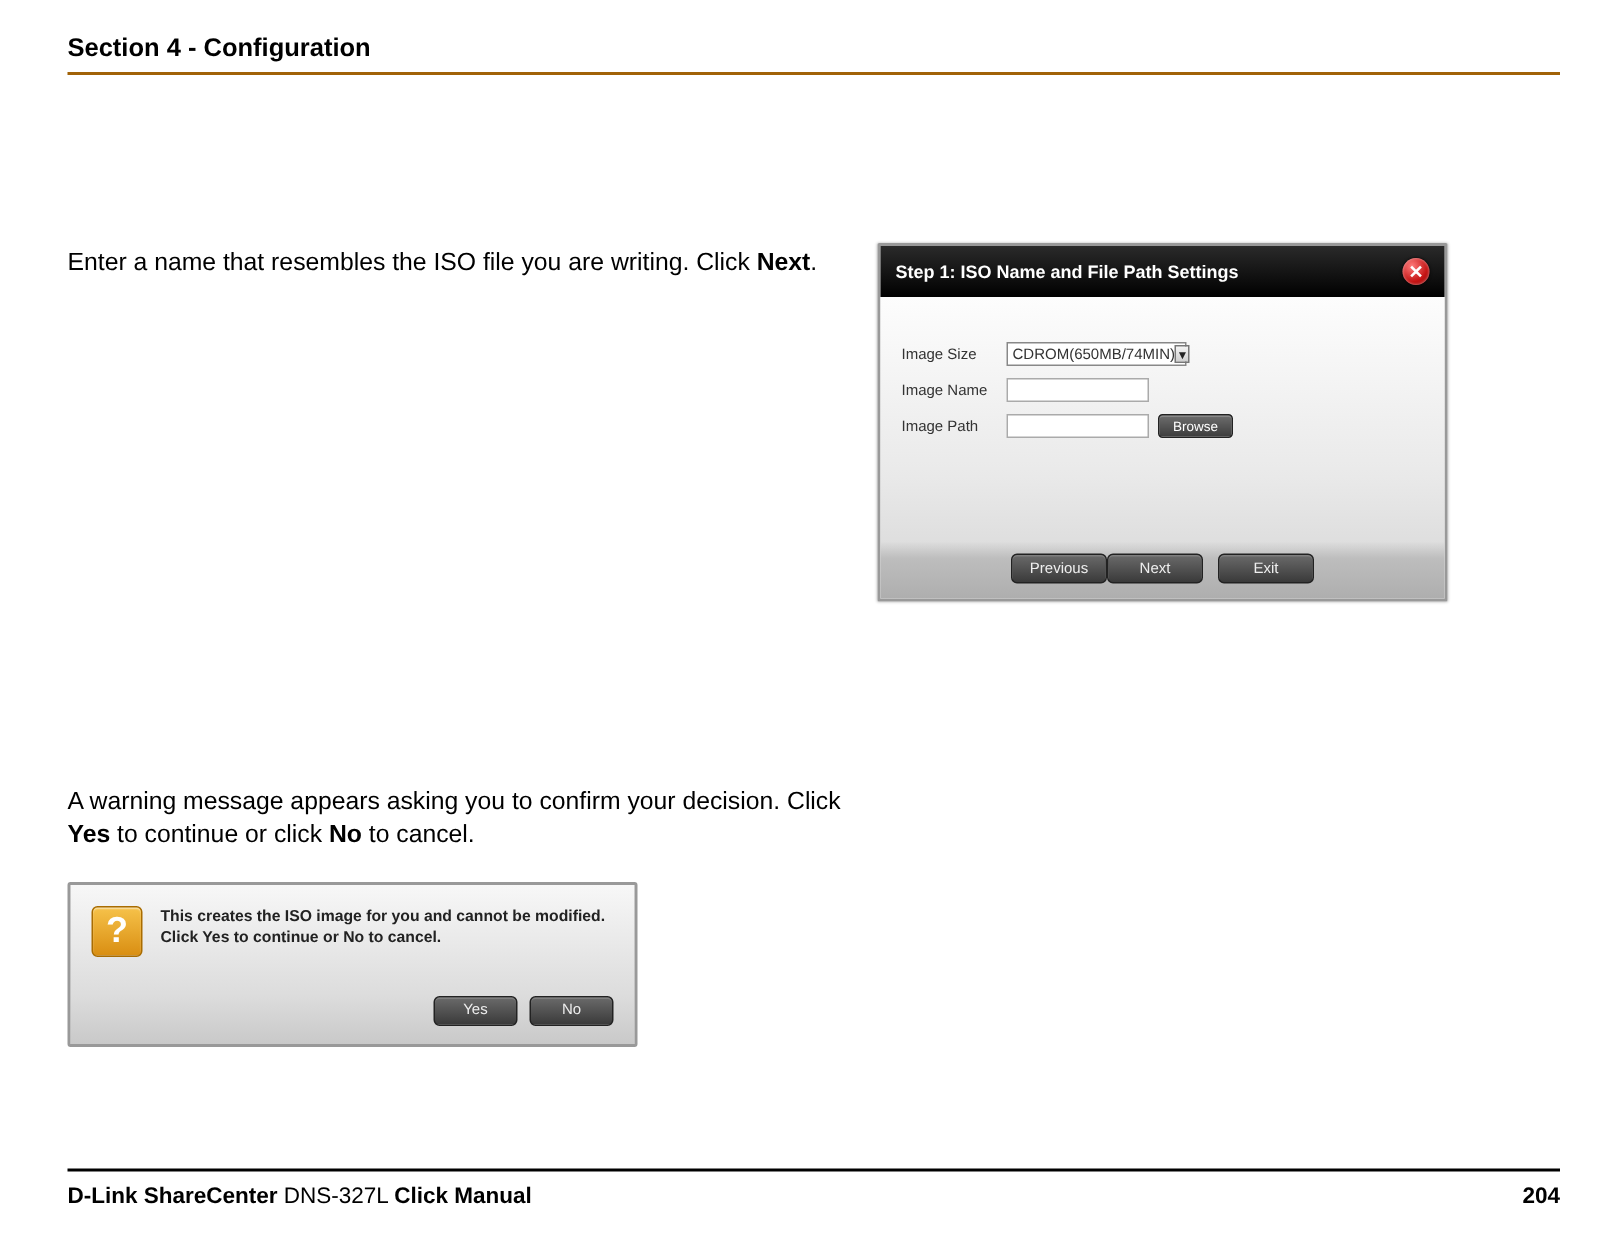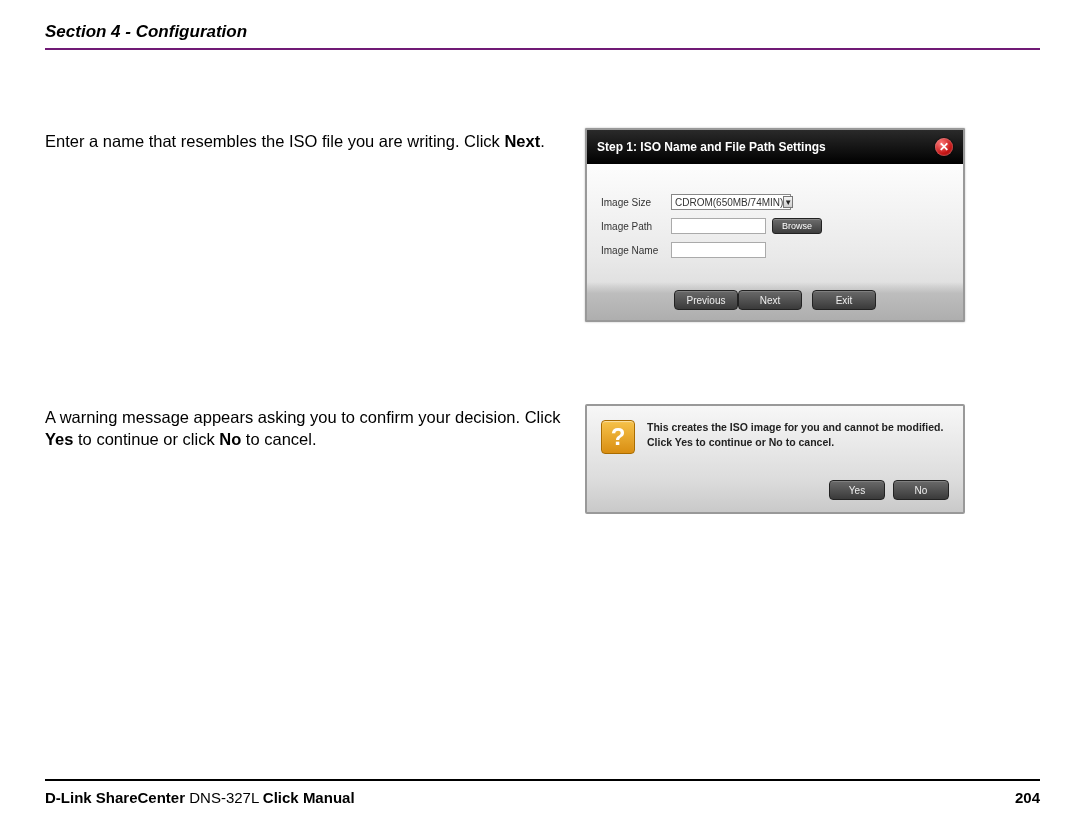--- a/index.html
+++ b/index.html
@@ -6,42 +6,41 @@
   body {
     width: 1080px;
     height: 834px;
     background: #fff;
     font-family: "Myriad Pro", "Segoe UI", Arial, sans-serif;
     color: #000;
     position: relative;
     padding: 22px 40px 0 45px;
   }
   .header-bar {
-    border-bottom: 2px solid #701a75;
+    border-bottom: 2px solid #a16207;
     padding-bottom: 6px;
-    margin-bottom: 78px;
-    font-style: italic;
+    margin-bottom: 112px;
   }
   .section-title {
     font-size: 17px;
     font-weight: 700;
   }
   .content-row {
     display: flex;
     align-items: flex-start;
     gap: 20px;
   }
   .instruction {
     width: 520px;
     font-size: 16.5px;
     line-height: 1.35;
     padding-top: 2px;
   }
   .instruction b { font-weight: 700; }
-  .row2 { margin-top: 82px; }
+  .row2 { margin-top: 120px; flex-direction: column; }
 
   
   .dialog1 {
     width: 380px;
     border: 2px solid #999;
     border-radius: 1px;
     box-shadow: 0 0 2px rgba(0,0,0,.3);
     font-family: Arial, sans-serif;
   }
   .d1-titlebar {
@@ -58,21 +57,21 @@
     width: 18px; height: 18px;
     background: radial-gradient(circle at 35% 30%, #ff7b7b, #c41414 60%, #8e0c0c);
     border-radius: 50%;
     display:flex; align-items:center; justify-content:center;
     color:#fff; font-size:12px; font-weight:700;
     box-shadow: inset 0 0 2px rgba(255,255,255,.6), 0 0 2px #000;
   }
   .d1-body {
     background: linear-gradient(#fdfdfd, #e9e9e9 60%, #d5d5d5);
     padding: 30px 14px 25px 14px;
-    height: 156px;
+    height: 201px;
     position: relative;
   }
   .form-row {
     display:flex; align-items:center;
     font-size: 10px;
     color:#333;
     margin-bottom: 8px;
   }
   .form-label { width: 70px; }
   .sel {
@@ -180,27 +179,27 @@
     </div>
     <div class="d1-body">
       <div class="form-row">
         <span class="form-label">Image Size</span>
         <div class="sel">
           <span>CDROM(650MB/74MIN)</span>
           <span class="sel-arrow">▼</span>
         </div>
       </div>
       <div class="form-row">
+        <span class="form-label">Image Name</span>
+        <input class="txt" style="">
+      </div>
+      <div class="form-row">
         <span class="form-label">Image Path</span>
         <input class="txt" style="">
         <button class="browse-btn">Browse</button>
-      </div>
-      <div class="form-row">
-        <span class="form-label">Image Name</span>
-        <input class="txt" style="">
       </div>
       <div class="d1-footer">
         <div class="nav-btn">Previous</div>
         <div class="d1-footer-right">
           <div class="nav-btn">Next</div>
           <div class="nav-btn">Exit</div>
         </div>
       </div>
     </div>
   </div>

